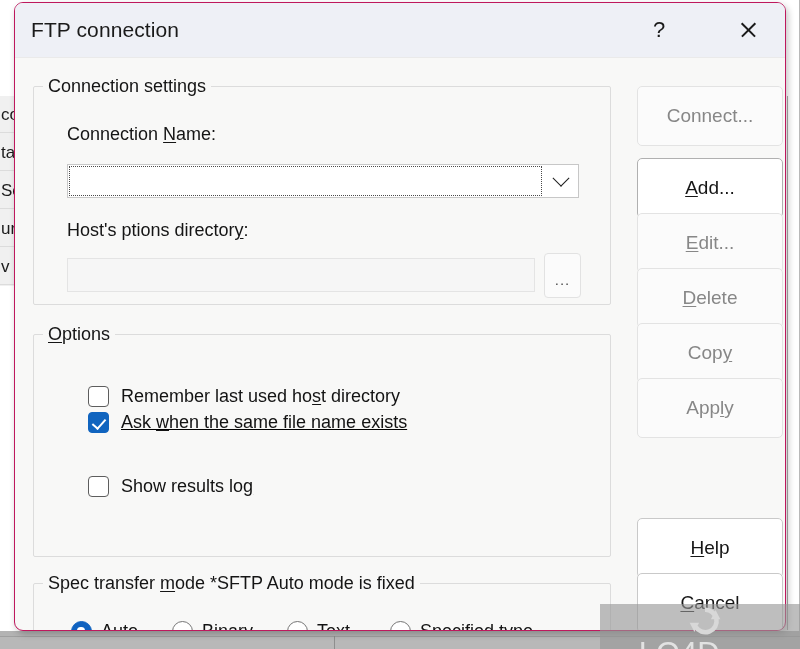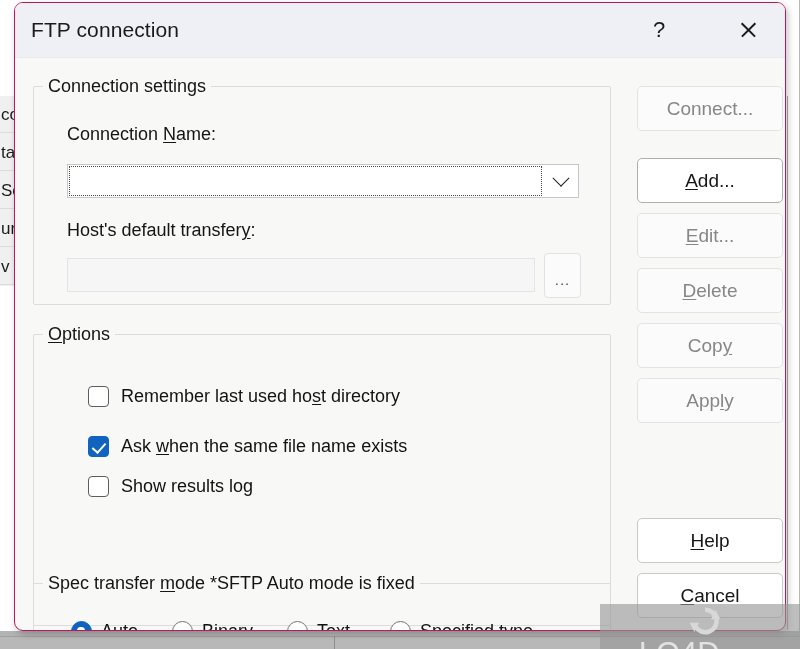--- a/index.html
+++ b/index.html
@@ -187,21 +187,21 @@
     position: absolute;
     top: -11px;
     left: 9px;
     background: #f8f8f7;
     padding: 0 5px;
     font-size: 18px;
     color: #151515;
     white-space: nowrap;
   }
   .group-conn  { left: 18px; top: 28px; width: 578px; height: 219px; padding-left: 24px; }
-  .group-opts  { left: 18px; top: 276px; width: 578px; height: 292px; }
+  .group-opts  { left: 18px; top: 276px; width: 578px; height: 223px; }
   .group-mode  { left: 18px; top: 525px; width: 578px; height: 84px; }
 
   .field-label {
     position: absolute;
     font-size: 18px;
     color: #151515;
     white-space: nowrap;
   }
   .ul { text-decoration: underline; text-underline-offset: 2px; }
 
@@ -343,21 +343,21 @@
     font-size: 18px;
     color: #131313;
     white-space: nowrap;
   }
 
   
   .btn {
     position: absolute;
     left: 622px;
     width: 146px;
-    height: 45px;
+    height: 60px;
     border-radius: 5px;
     box-sizing: border-box;
     display: flex;
     align-items: center;
     justify-content: center;
     font-size: 19px;
     cursor: default;
     background: #fbfbfb;
     border: 1px solid #e3e3e3;
     color: #878787;
@@ -448,35 +448,35 @@
 
       <div class="field-label" style="left:52px; top:66px;"><span>Connection </span><span class="ul">N</span><span>ame:</span></div>
 
       <div class="combo" style="left:52px; top:106px; width:512px; height:34px;">
         <input class="combo-input" type="text" value="" style="">
         <div class="combo-arrow">
           <span class="chev"></span>
         </div>
       </div>
 
-      <div class="field-label" style="left:52px; top:162px;"><span>Host's default transfer</span><span class="ul">y</span><span>:</span></div>
+      <div class="field-label" style="left:52px; top:162px;"><span>Host's ptions director</span><span class="ul">y</span><span>:</span></div>
 
       <input class="path-field" type="text" style="left: 52px; top: 200px; width: 468px; height: 34px;" value="">
       <div class="browse-btn" style="left:529px; top:195px; width:37px; height:45px;">...</div>
 
       <div class="group group-opts">
         <div class="group-label"><span class="ul">O</span><span>ptions</span></div>
       </div>
 
       <div class="checkrow" style="left:52px; top:328px;">
         <span class="cbox"></span>
         <span class="lbl"><span>Remember last used ho</span><span class="ul">s</span><span>t directory</span></span>
       </div>
 
-      <div class="checkrow" style="left:52px; top:378px;">
+      <div class="checkrow" style="left:52px; top:354px;text-decoration:underline;">
         <span class="cbox checked"></span>
         <span class="lbl"><span>Ask </span><span class="ul">w</span><span>hen the same file name exists</span></span>
       </div>
 
       <div class="checkrow" style="left:52px; top:418px;justify-content:center;">
         <span class="cbox"></span>
         <span class="lbl"><span>Show results lo</span><span class="ul">g</span><span></span></span>
       </div>
 
       <div class="group group-mode">

